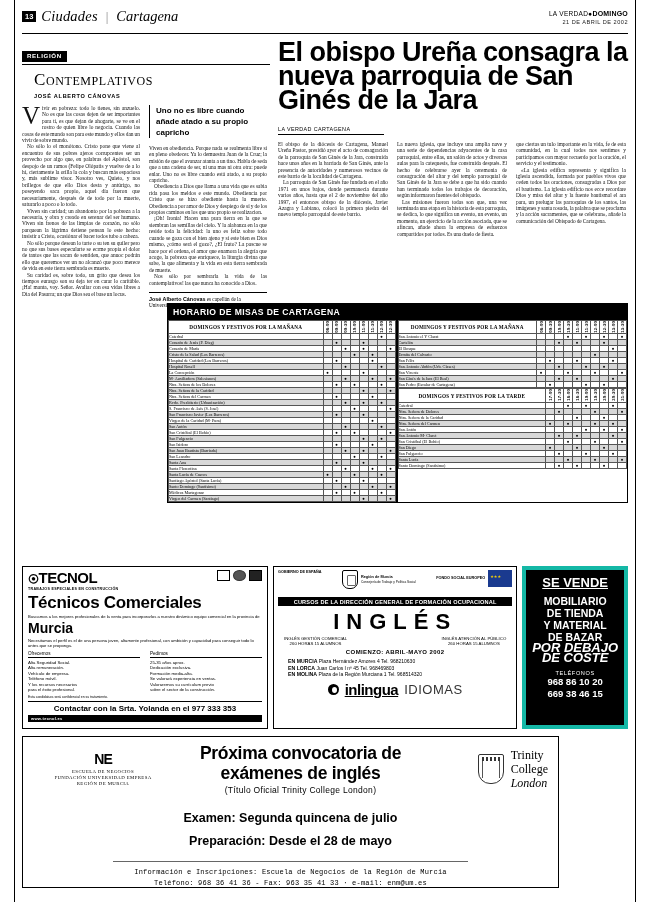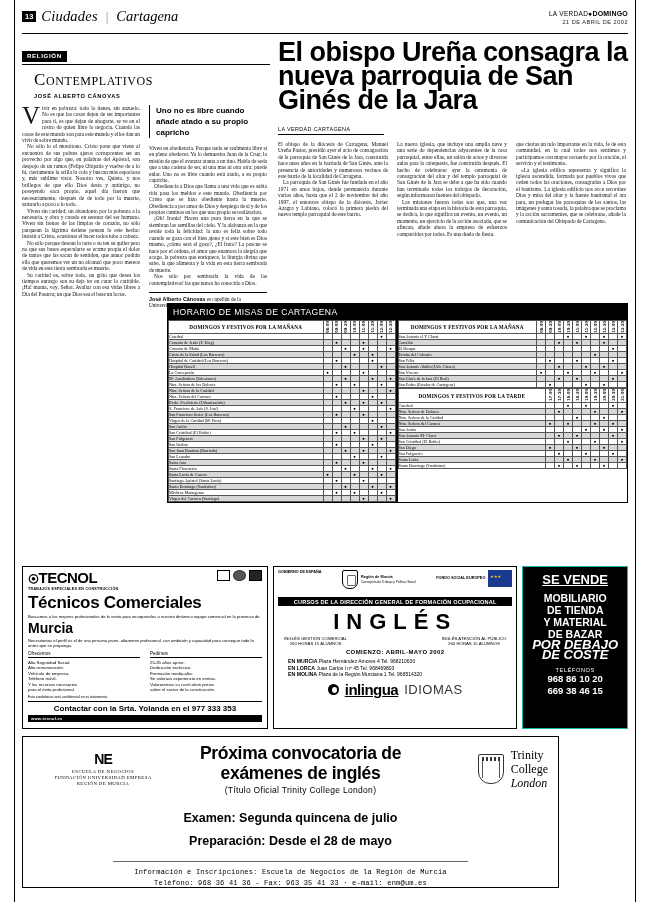--- a/index.html
+++ b/index.html
@@ -88,21 +88,21 @@
   .art-col p {
     margin:0; font-size:5.4px; line-height:6.4px; text-align:justify;
     color:#111; text-indent:5px; word-spacing:-0.3px;
   }
   .art-col p.first { text-indent:0; }
 
   
   .sched { position:absolute; left:167px; top:303px; width:461px; border:1px solid #000; background:#fff; }
   .sched-title {
     background:#000; color:#fff; font-family:"Liberation Sans",sans-serif;
-    font-weight:normal; font-size:8.6px; letter-spacing:0.4px;
+    font-weight:bold; font-size:8.6px; letter-spacing:0.4px;
     padding:2.5px 5px; line-height:1.25;
   }
   .sched-body { display:flex; }
   .sched-half { width:50%; }
   .sched-half.left { border-right:2px solid #000; }
   table.st { border-collapse:collapse; width:100%; font-family:"Liberation Serif",serif; table-layout:fixed; }
   table.st th, table.st td { border:0.5px solid #555; padding:0; }
   .st-grouphead {
     font-family:"Liberation Serif",serif; font-size:5.2px; text-align:center;
     font-variant:small-caps; line-height:6px; padding:2px 1px; background:#fff;
@@ -195,21 +195,21 @@
     letter-spacing:0.3px;
   }
   .ing-brand { display:flex; align-items:center; justify-content:center; gap:6px; margin-top:4px; }
   .ing-brand .bmark { width:11px; height:11px; border-radius:50%; background:#000; position:relative; }
   .ing-brand .bmark:after { content:""; position:absolute; left:4px; top:2.5px; width:5px; height:6px; background:#fff; border-radius:50%; }
   .ing-brand .bname { font-family:"Liberation Sans",sans-serif; font-weight:bold; font-size:15px; letter-spacing:-0.5px;text-decoration:underline; }
   .ing-brand .bidiomas { font-family:"Liberation Sans",sans-serif; font-size:13px; letter-spacing:0.5px; color:#333; }
 
   
   .ad-vende {
-    width:108px; border:1px solid #14b8a6; background:#000; color:#fff;
+    width:108px; border:4px solid #14b8a6; background:#000; color:#fff;
     padding:5px 3px; text-align:center;
   }
   .sv-title {
     font-family:"Liberation Sans",sans-serif; font-weight:bold; font-size:13px;
     text-decoration:underline; letter-spacing:0px; line-height:15px;
   }
   .sv-body {
     font-family:"Liberation Sans",sans-serif; font-weight:bold; font-size:10.5px;
     line-height:12px; margin-top:5px;
   }

